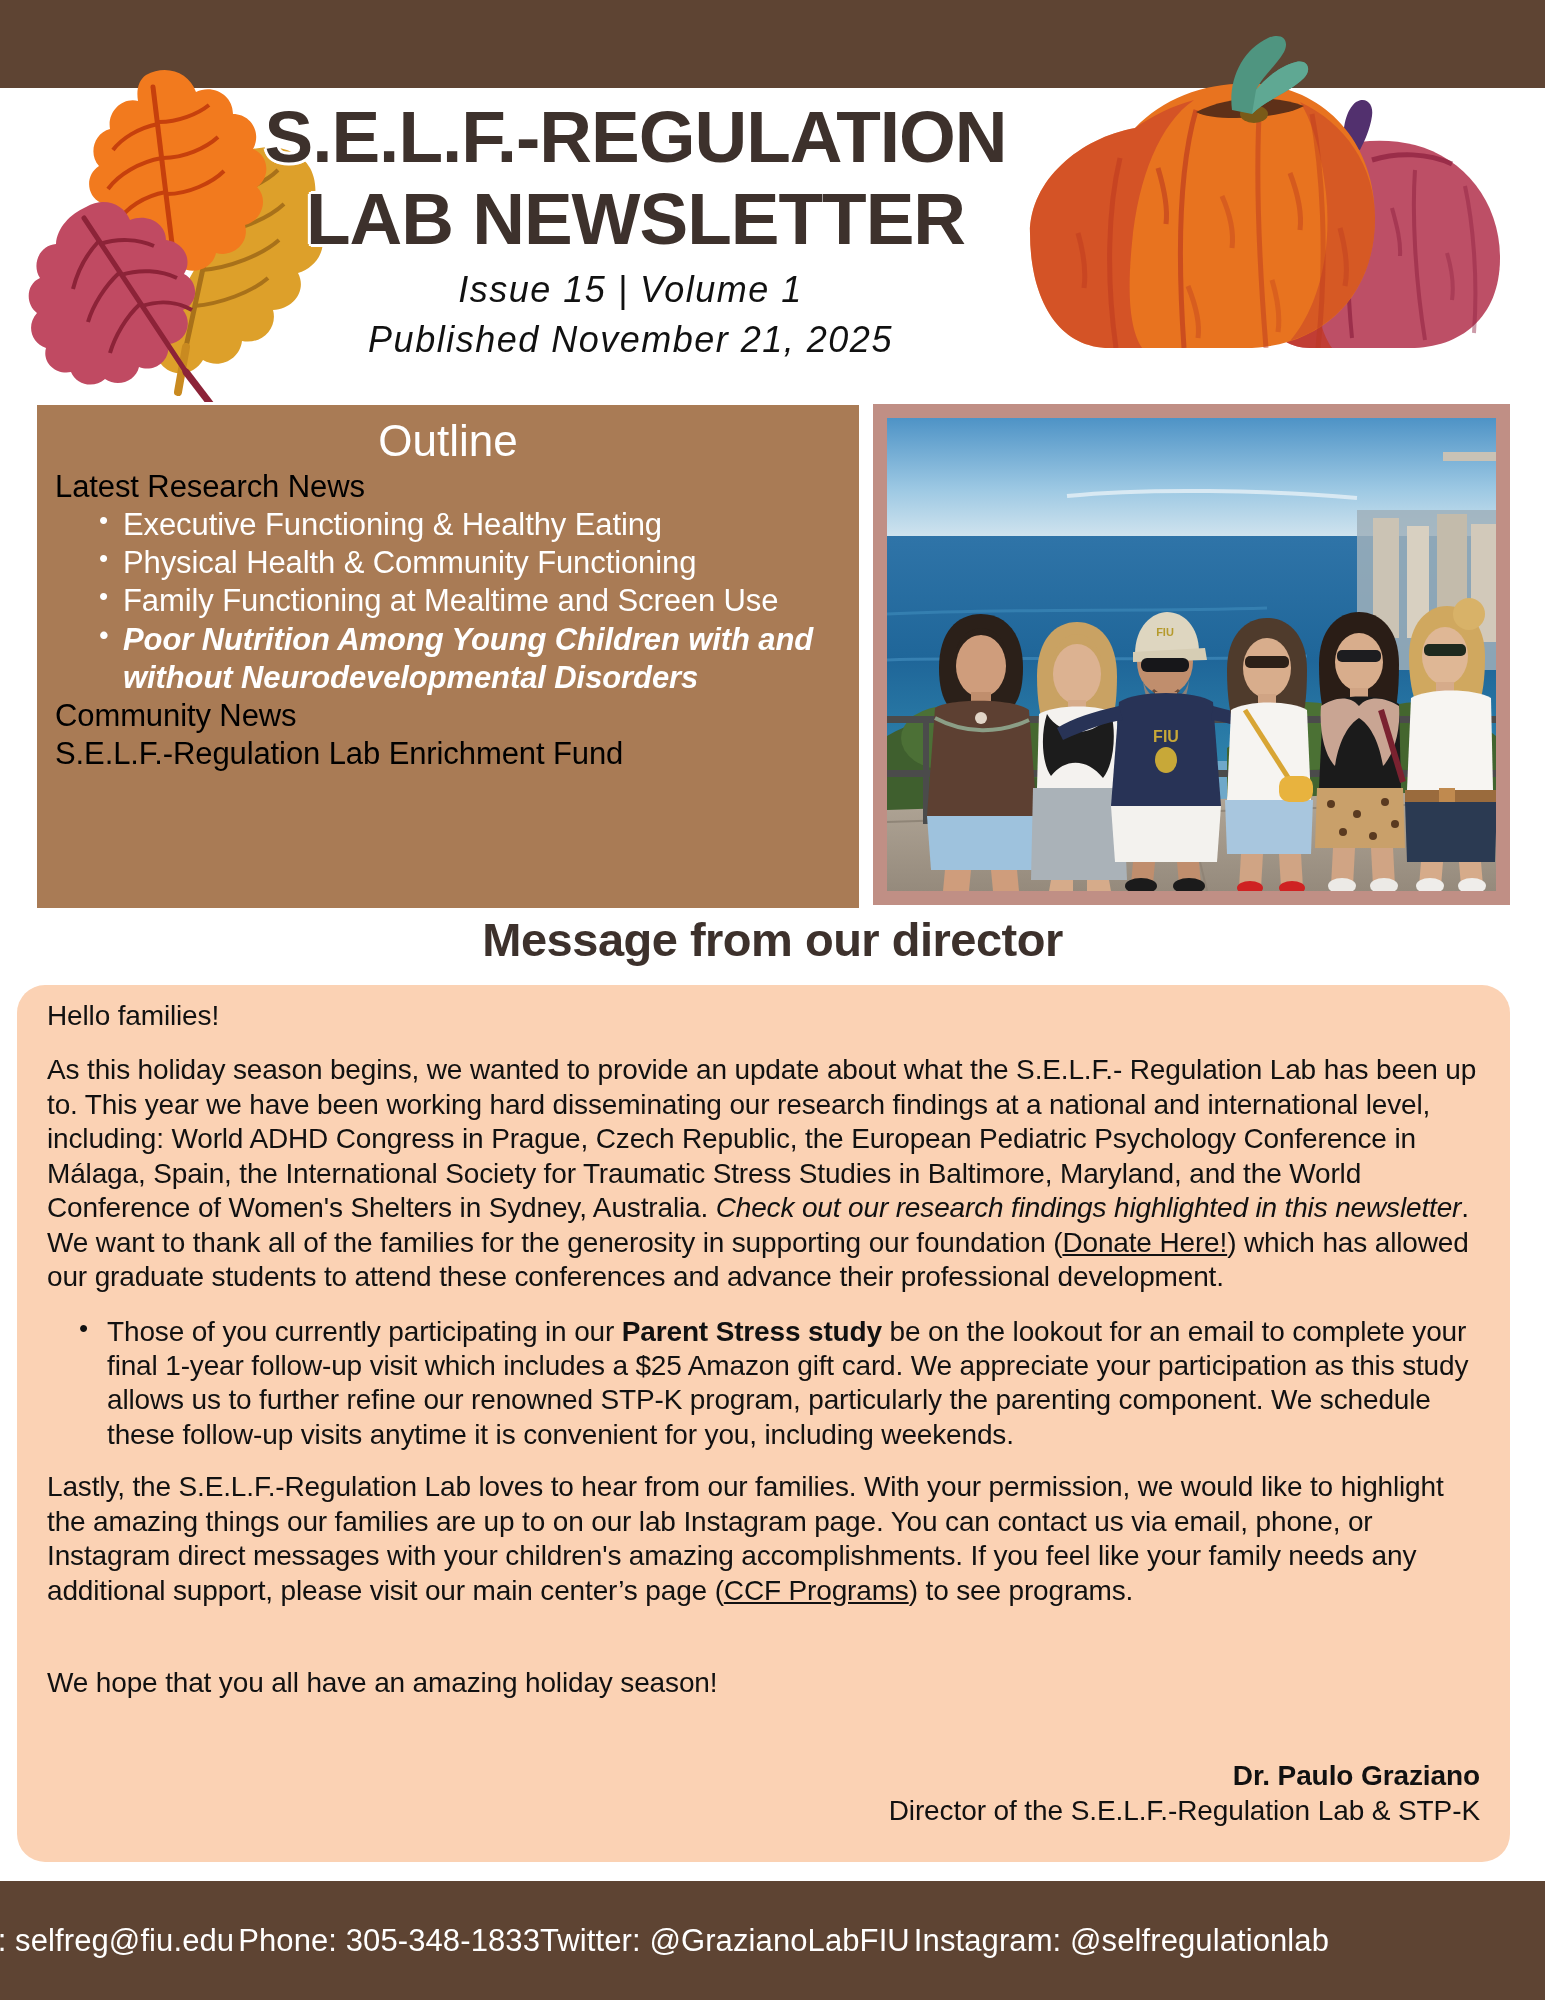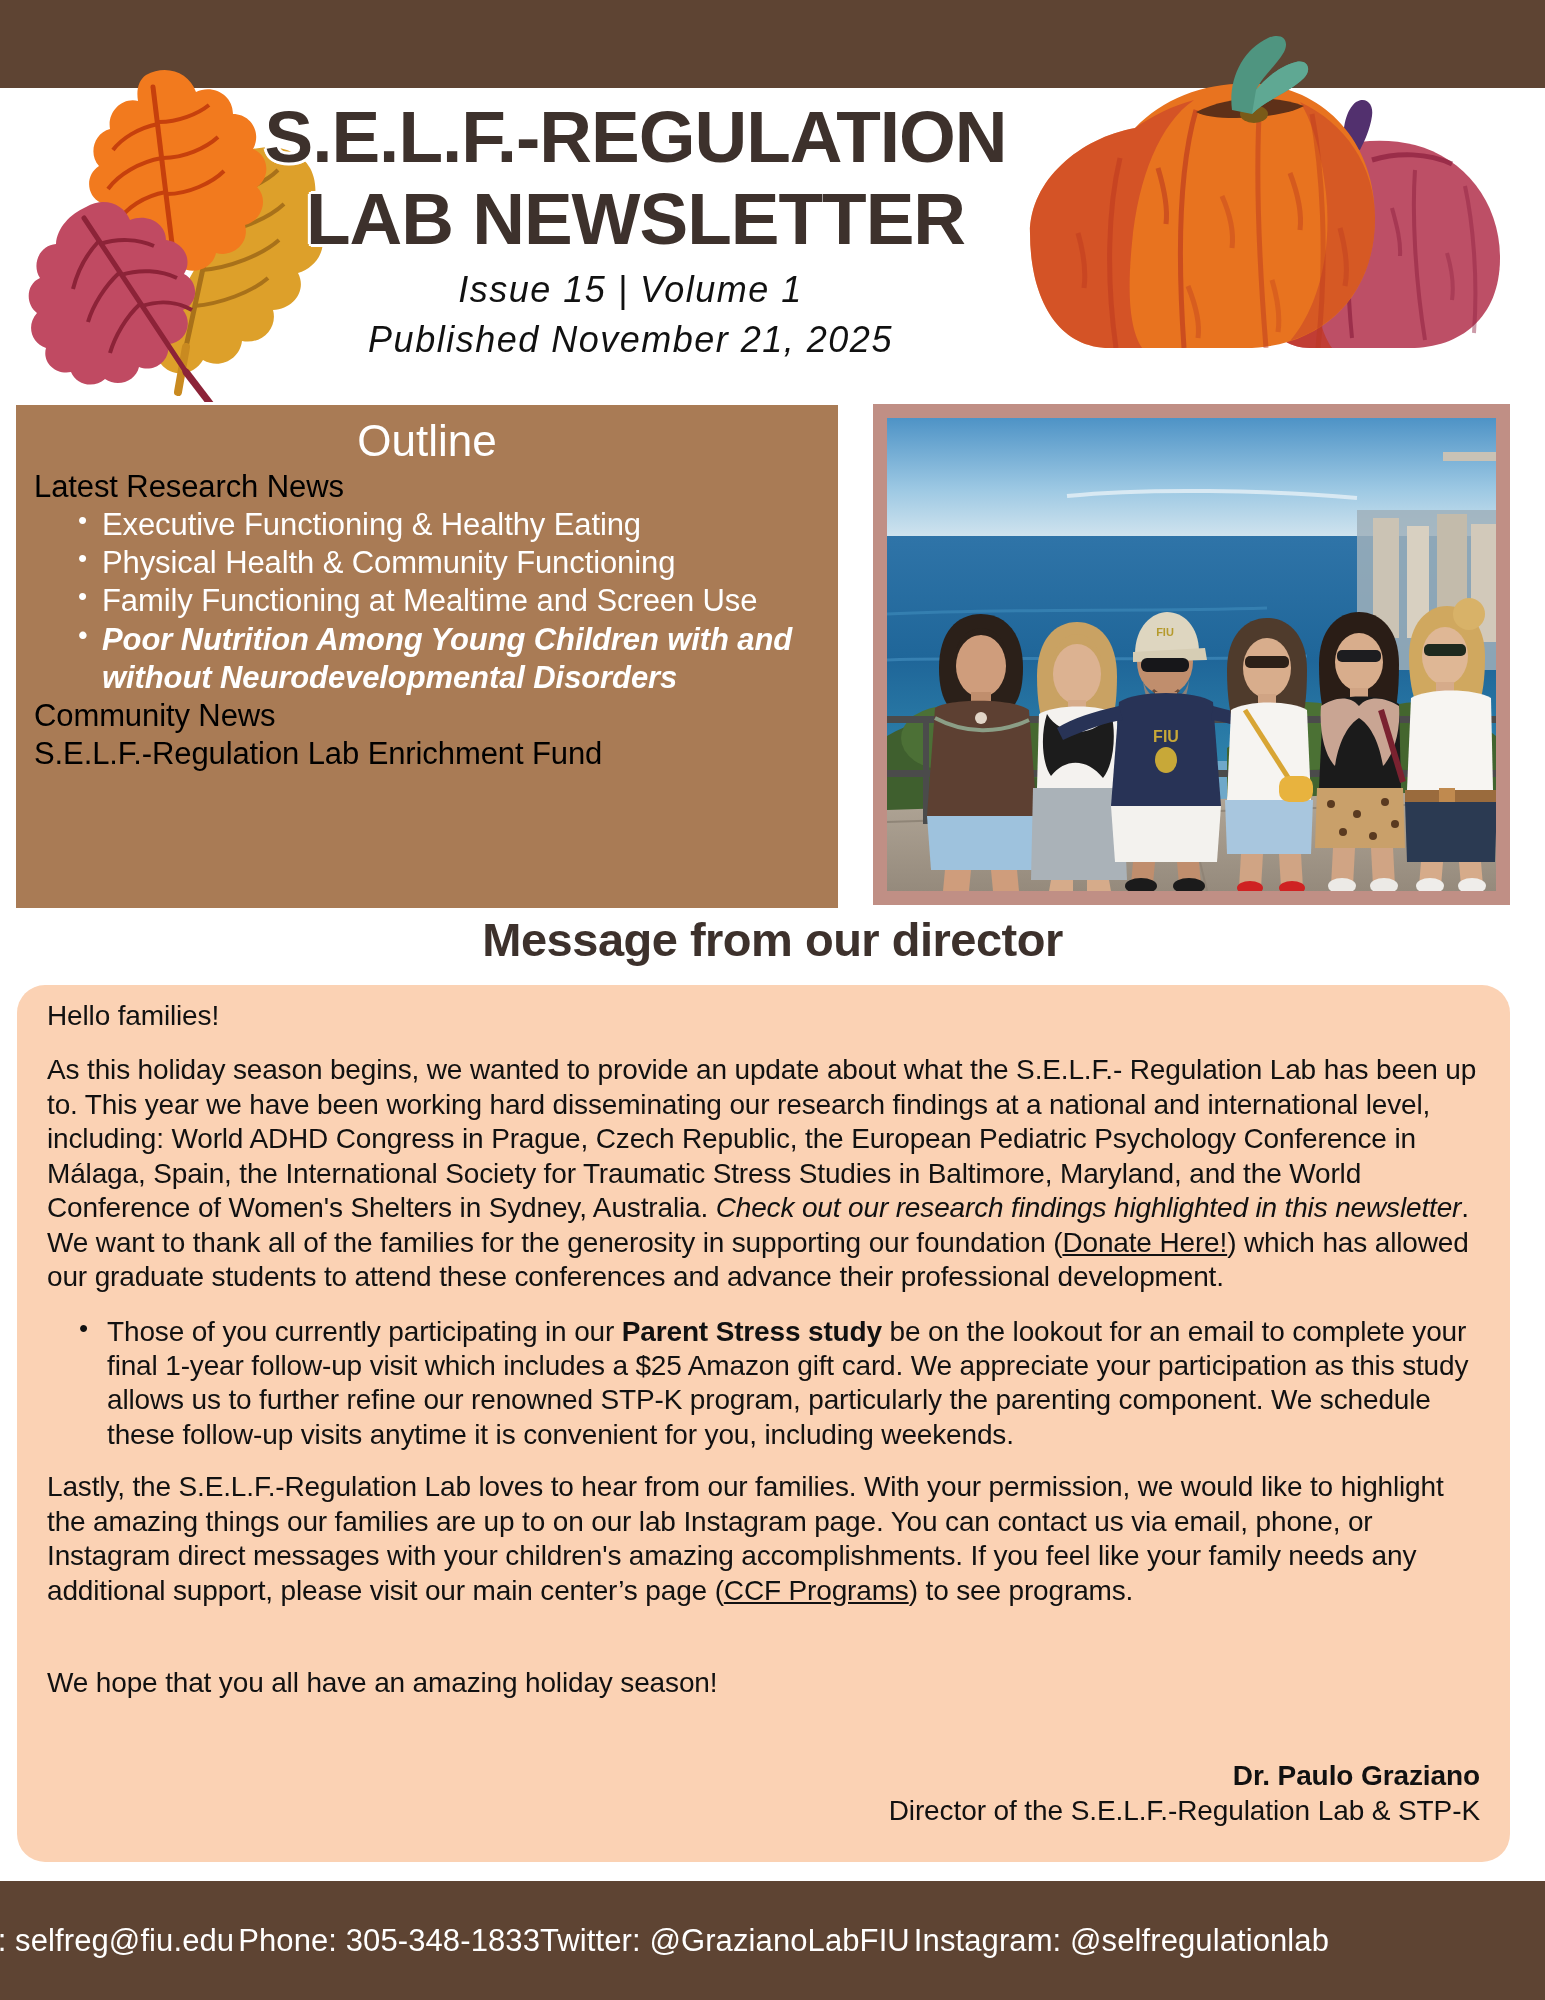--- a/index.html
+++ b/index.html
@@ -116,21 +116,21 @@
     color: #111111;
     letter-spacing: 1.5px;
     line-height: 1.35;
     margin-top: 6px;
   }
   .subtitle.s2 { margin-top: 2px; }
 
   
   .outline-box {
     position: absolute;
-    left: 16px; top: 405px;
+    left: 37px; top: 405px;
     width: 822px; height: 503px;
     background: #a97b55;
     z-index: 5;
     padding: 8px 18px 0 18px;
     overflow: hidden;
   }
   .outline-title {
     text-align: center;
     color: #ffffff;
     font-size: 44px;

